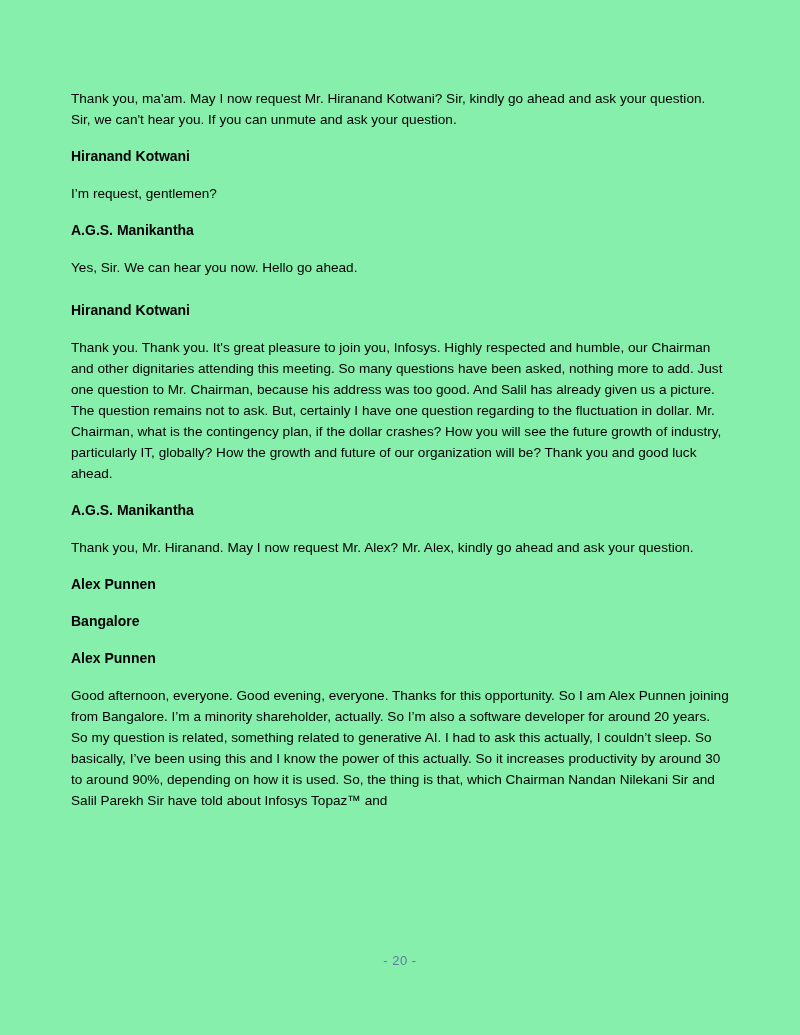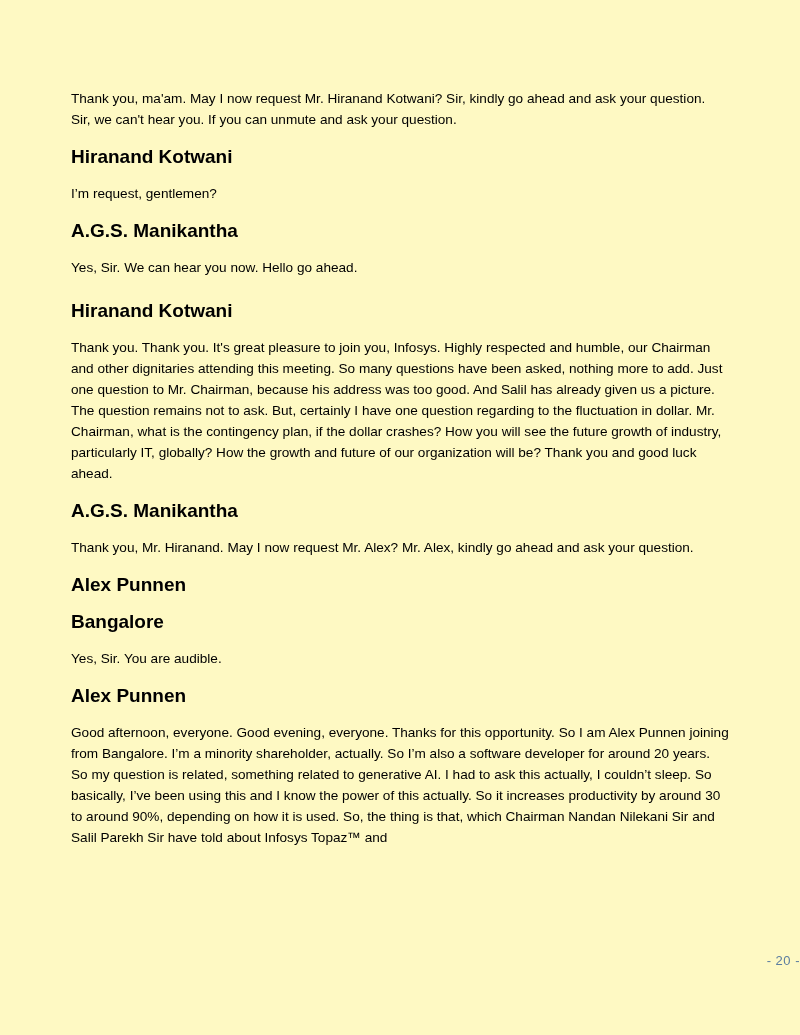--- a/index.html
+++ b/index.html
@@ -4,49 +4,49 @@
 <style>
   html, body {
     margin: 0;
     padding: 0;
     background: #ffffff;
   }
   .page {
     position: relative;
     width: 800px;
     height: 1035px;
-    background: #fef9c3;
+    background: #86efac;
     box-sizing: border-box;
     padding: 88px 71px 0 71px;
     font-family: "Liberation Sans", "DejaVu Sans", sans-serif;
     font-size: 13.6px;
     line-height: 21px;
     color: #000000;
     overflow: hidden;
   }
   .block {
     margin: 0 0 16px 0;
     white-space: normal;
   }
   .block.tight {
     margin-bottom: 0;
   }
   .block.speaker {
     font-weight: bold;
-    font-size: 19px;
+    font-size: 14px;
   }
   .block.mt-large {
     margin-top: 22px;
   }
   .footer {
     position: absolute;
     top: 950px;
     left: 0;
     width: 100%;
-    text-align: right;
+    text-align: center;
     font-size: 13px;
     letter-spacing: 0.5px;
   }
 </style>
 </head>
 <body>
 
 <div class="page">
   <div>
       <div class="block para tight">Thank you, ma'am. May I now request Mr. Hiranand Kotwani? Sir, kindly go ahead and ask your question.</div>
@@ -54,18 +54,17 @@
       <div class="block speaker">Hiranand Kotwani</div>
       <div class="block para">I’m request, gentlemen?</div>
       <div class="block speaker">A.G.S. Manikantha</div>
       <div class="block para">Yes, Sir. We can hear you now. Hello go ahead.</div>
       <div class="block speaker mt-large">Hiranand Kotwani</div>
       <div class="block para">Thank you. Thank you. It's great pleasure to join you, Infosys. Highly respected and humble, our Chairman and other dignitaries attending this meeting. So many questions have been asked, nothing more to add. Just one question to Mr. Chairman, because his address was too good. And Salil has already given us a picture. The question remains not to ask. But, certainly I have one question regarding to the fluctuation in dollar. Mr. Chairman, what is the contingency plan, if the dollar crashes? How you will see the future growth of industry, particularly IT, globally? How the growth and future of our organization will be? Thank you and good luck ahead.</div>
       <div class="block speaker">A.G.S. Manikantha</div>
       <div class="block para">Thank you, Mr. Hiranand. May I now request Mr. Alex? Mr. Alex, kindly go ahead and ask your question.</div>
       <div class="block speaker">Alex Punnen</div>
       <div class="block speaker">Bangalore</div>
-      <div class="block para">Yes, Sir. You are audible.</div>
       <div class="block speaker">Alex Punnen</div>
       <div class="block para">Good afternoon, everyone. Good evening, everyone. Thanks for this opportunity. So I am Alex Punnen joining from Bangalore. I’m a minority shareholder, actually. So I’m also a software developer for around 20 years. So my question is related, something related to generative AI. I had to ask this actually, I couldn’t sleep. So basically, I’ve been using this and I know the power of this actually. So it increases productivity by around 30 to around 90%, depending on how it is used. So, the thing is that, which Chairman Nandan Nilekani Sir and Salil Parekh Sir have told about Infosys Topaz™ and</div>
     </div>
   <div class="footer" style="color: rgb(91, 125, 160);">- 20 -</div>
 </div>
 
 </body></html>

